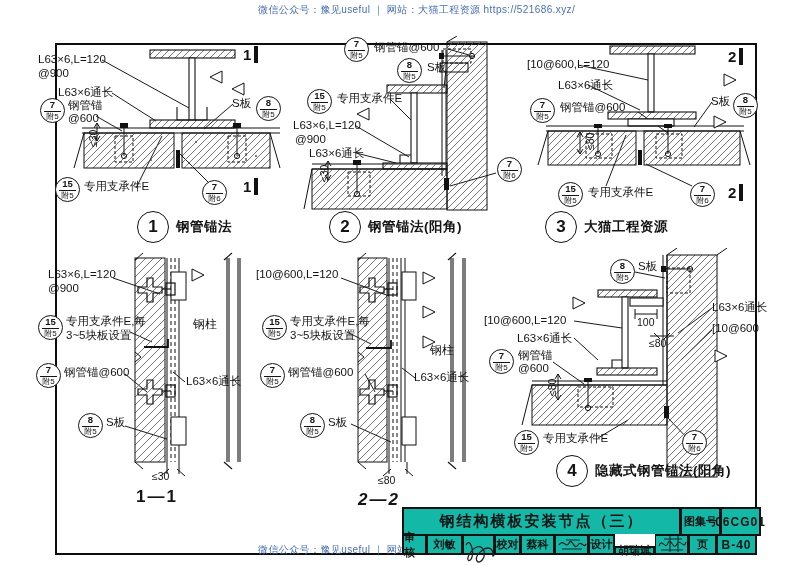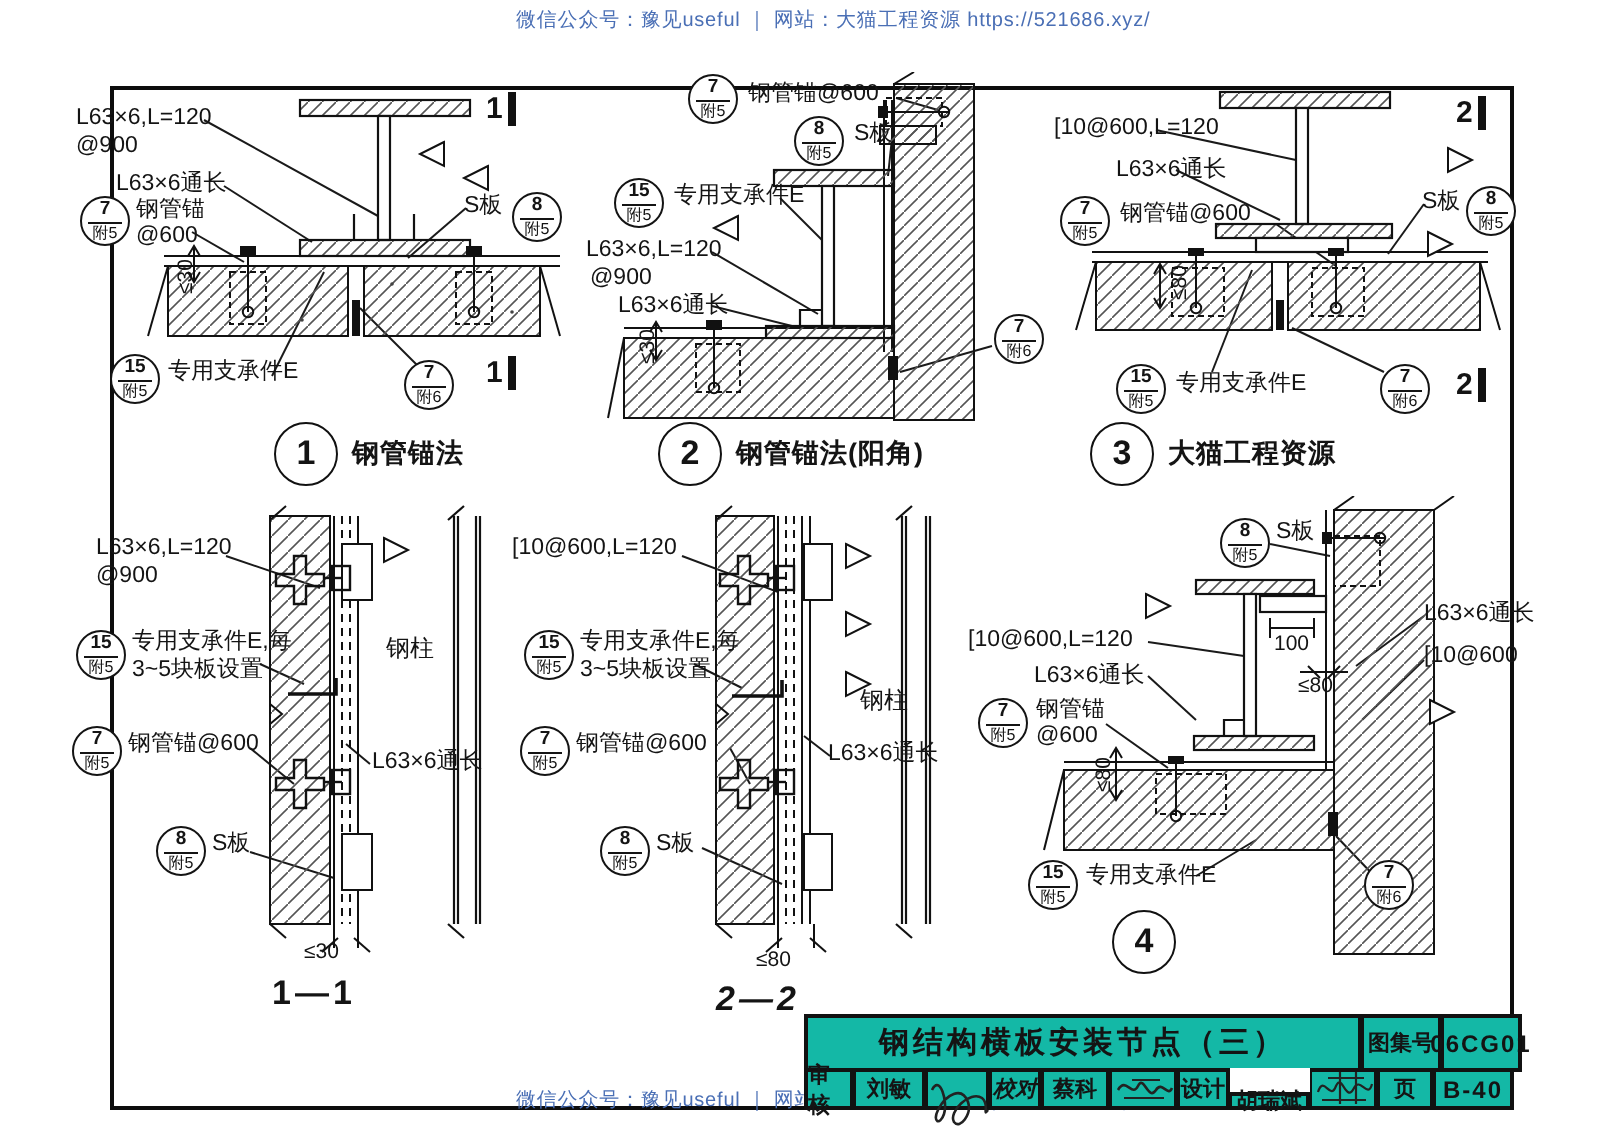--- a/index.html
+++ b/index.html
@@ -563,32 +563,33 @@
     <span class="co-n">15</span>
     <span class="co-r">附5</span>
   </div>
   <div class="lbl" style="left:543px;top:432px;">专用支承件E</div>
   <div class="co" style="left:682px;top:430px;">
     <span class="co-n">7</span>
     <span class="co-r">附6</span>
   </div>
   <div class="dt" style="left:556px;top:455px;">
     <span class="dt-c">4</span>
+    <span class="dt-t">隐藏式钢管锚法(阳角)</span>
   </div>
 
   <div class="tbrow" style="left:402px;top:507px;height:29px;">
     <div class="tbc tb-title" style="width:279px;">钢结构横板安装节点（三）</div>
     <div class="tbc tb-small" style="width:40px;">图集号</div>
     <div class="tbc tb-no" style="width:40px;">06CG01</div>
   </div>
   <div class="tbrow" style="left:402px;top:534px;height:21px;">
     <div class="tbc tb-small" style="width:25px;">审核</div>
     <div class="tbc tb-small" style="width:36px;">刘敏</div>
     <div class="tbc" style="width:32px;"></div>
-    <div class="tbc tb-small" style="width:26px;font-style:italic;">校对</div>
+    <div class="tbc tb-small" style="width:26px;">校对</div>
     <div class="tbc tb-small" style="width:34px;">蔡科</div>
     <div class="tbc" style="width:34px;"></div>
     <div class="tbc tb-small" style="width:26px;">设计</div>
     <div class="tbc tb-small" style="width:40px;margin-top:12px;">胡瑞斌</div>
     <div class="tbc" style="width:34px;"></div>
     <div class="tbc tb-small" style="width:28px;">页</div>
     <div class="tbc tb-no" style="width:40px;">B-40</div>
   </div>
 
   <svg class="sig" style="left:462px;top:531px;" width="44" height="32" viewBox="0 0 44 32">

